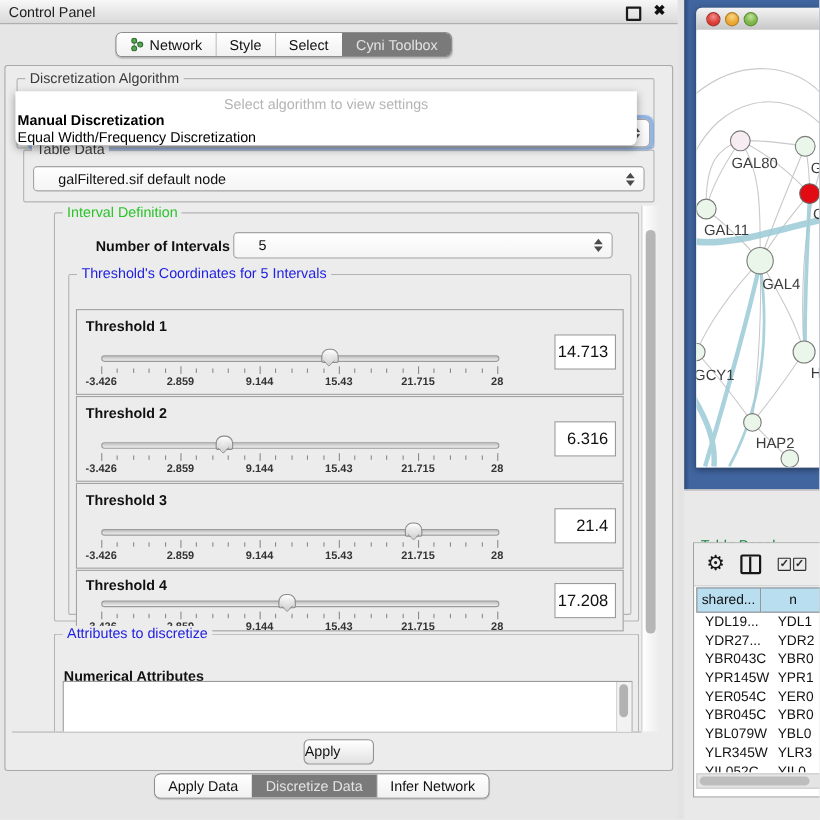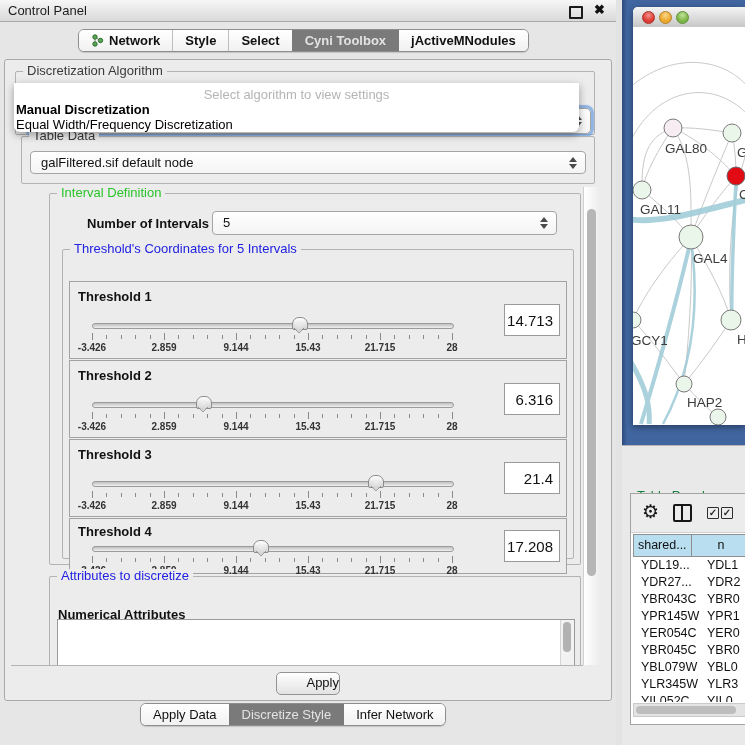--- a/index.html
+++ b/index.html
@@ -14,34 +14,34 @@
   #float-btn{position:absolute;right:33px;top:6px;width:10px;height:9px;border:2px solid #1a1a1a;border-radius:1px;}
   #close-btn{position:absolute;right:11px;top:2px;font-size:13px;font-weight:bold;color:#111;}
 
   .tabbar{display:flex;border:1px solid #8e8e8e;border-radius:6px;background:#fff;height:21px;
     overflow:hidden;box-shadow:0 1px 1px rgba(0,0,0,.15);}
   .tab{display:flex;align-items:center;gap:5px;padding:0 12px;font-size:13px;color:#111;
     border-left:1px solid #bdbdbd;background:linear-gradient(#ffffff,#f1f1f1);white-space:nowrap;}
   .tab:first-child{border-left:none;}
   .tab.active{background:#7a7a7a;color:#e3e3e3;border-left-color:#7a7a7a;}
   .tab.active + .tab{border-left-color:#7a7a7a;}
-  #top-tabs{position:absolute;left:78px;top:29px;font-weight:bold;}
+  #top-tabs{position:absolute;left:105px;top:29px;}
   #bottom-tabs{position:absolute;left:140px;top:703px;}
 
   #main-panel{position:absolute;left:4px;top:59px;width:606px;height:640px;
     background:#ececec;border:1px solid #a9a9a9;border-radius:3px;}
 
   .groupbox{position:absolute;border:1px solid #b3b3b3;border-radius:2px;}
   .group-title{position:absolute;top:-8px;left:7px;background:#ececec;padding:0 4px;font-size:13px;line-height:14px;}
   .t-gray{color:#3a3a3a;}
   .t-green{color:#2bc42b;}
   .t-blue{color:#2121e0;}
 
   .combo{position:absolute;background:linear-gradient(#ffffff,#f4f4f4);border:1px solid #a5a5a5;
-    border-radius:4px;font-size:13px;color:#111;line-height:21px;padding-left:10px;box-sizing:border-box;}
+    border-radius:4px;font-size:13px;color:#111;line-height:21px;padding-left:22px;box-sizing:border-box;}
   .spinner{position:absolute;right:8px;top:50%;transform:translateY(-50%);width:8px;height:12px;}
   .spinner:before,.spinner:after{content:"";position:absolute;left:0;border-left:4px solid transparent;border-right:4px solid transparent;}
   .spinner:before{top:0;border-bottom:5px solid #4a4a4a;}
   .spinner:after{bottom:0;border-top:5px solid #4a4a4a;}
   #algo-combo{left:12px;top:36px;width:563px;height:26px;border-radius:5px;
     box-shadow:0 0 1px 3px rgba(95,150,225,.65);}
 
   
   #algo-popup{position:absolute;left:9px;top:23px;width:565px;height:49px;background:#fff;
     border-radius:0 0 6px 6px;box-shadow:0 3px 8px rgba(0,0,0,.35);z-index:30;}
@@ -80,21 +80,21 @@
   .ticklab{position:absolute;transform:translateX(-50%);font-size:10px;font-weight:bold;color:#333;white-space:nowrap;}
 
   
   #attr-listbox{position:absolute;left:7px;top:42px;width:516px;height:78px;background:#fff;border:1px solid #9a9a9a;}
   .attr-item{font-size:13px;color:#111;line-height:15.5px;padding-left:7px;white-space:nowrap;}
   #attr-scroll{position:absolute;right:0;top:0;width:13px;height:100%;background:#f2f2f2;border-left:1px solid #d5d5d5;}
   #attr-thumb{position:absolute;left:2px;top:2px;width:8px;height:30px;background:#b2b2b2;border-radius:4px;}
 
   #apply-btn{position:absolute;left:50%;transform:translateX(-50%);top:612px;width:62px;height:21px;
     background:linear-gradient(#ffffff,#e2e2e2);border:1px solid #939393;border-radius:5px;
-    font-size:13px;color:#111;text-align:right;line-height:20px;}
+    font-size:13px;color:#111;text-align:left;line-height:20px;}
 
   
   #net-frame{position:absolute;left:622px;top:0;width:123px;height:445px;
     background:linear-gradient(90deg,#2c4a7c 0px,#40659f 5px);}
   #net-window{position:absolute;left:11px;top:7px;width:112px;height:418px;background:#fff;
     border-radius:5px 0 0 0;overflow:hidden;box-shadow:0 2px 6px rgba(0,0,0,.4);}
   #net-titlebar{position:absolute;left:0;top:0;width:100%;height:20px;
     background:linear-gradient(#f4f4f4,#c7c7c7);border-bottom:1px solid #979797;}
   .light{position:absolute;top:3.5px;width:13px;height:13px;border-radius:50%;box-sizing:border-box;}
   #light-red{left:9px;background:radial-gradient(circle at 50% 30%,#f2908c,#dd3b34 60%);border:1px solid #a5322c;}
@@ -151,23 +151,20 @@
         <span>Network</span>
       </div>
       <div class="tab">
         <span>Style</span>
       </div>
       <div class="tab">
         <span>Select</span>
       </div>
       <div class="tab active">
         <span>Cyni Toolbox</span>
-      </div>
-      <div class="tab">
-        <span>jActiveMNodules</span>
       </div>
     </div>
 
   <div id="main-panel">
 
     <div class="groupbox" style="left:10px;top:11px;width:578px;height:62px;">
       <span class="group-title t-gray">Discretization Algorithm</span>
       <div id="algo-combo" class="combo">
         <span class="spinner"></span>
       </div>
@@ -395,21 +392,21 @@
     </div>
 
     <div id="apply-btn">Apply</div>
   </div>
 
   <div id="bottom-tabs" class="tabbar">
       <div class="tab">
         <span>Apply Data</span>
       </div>
       <div class="tab active">
-        <span>Discretize Style</span>
+        <span>Discretize Data</span>
       </div>
       <div class="tab">
         <span>Infer Network</span>
       </div>
     </div>
 </div>
 
 <div id="net-frame">
   <div id="net-window">
     <div id="net-titlebar">

